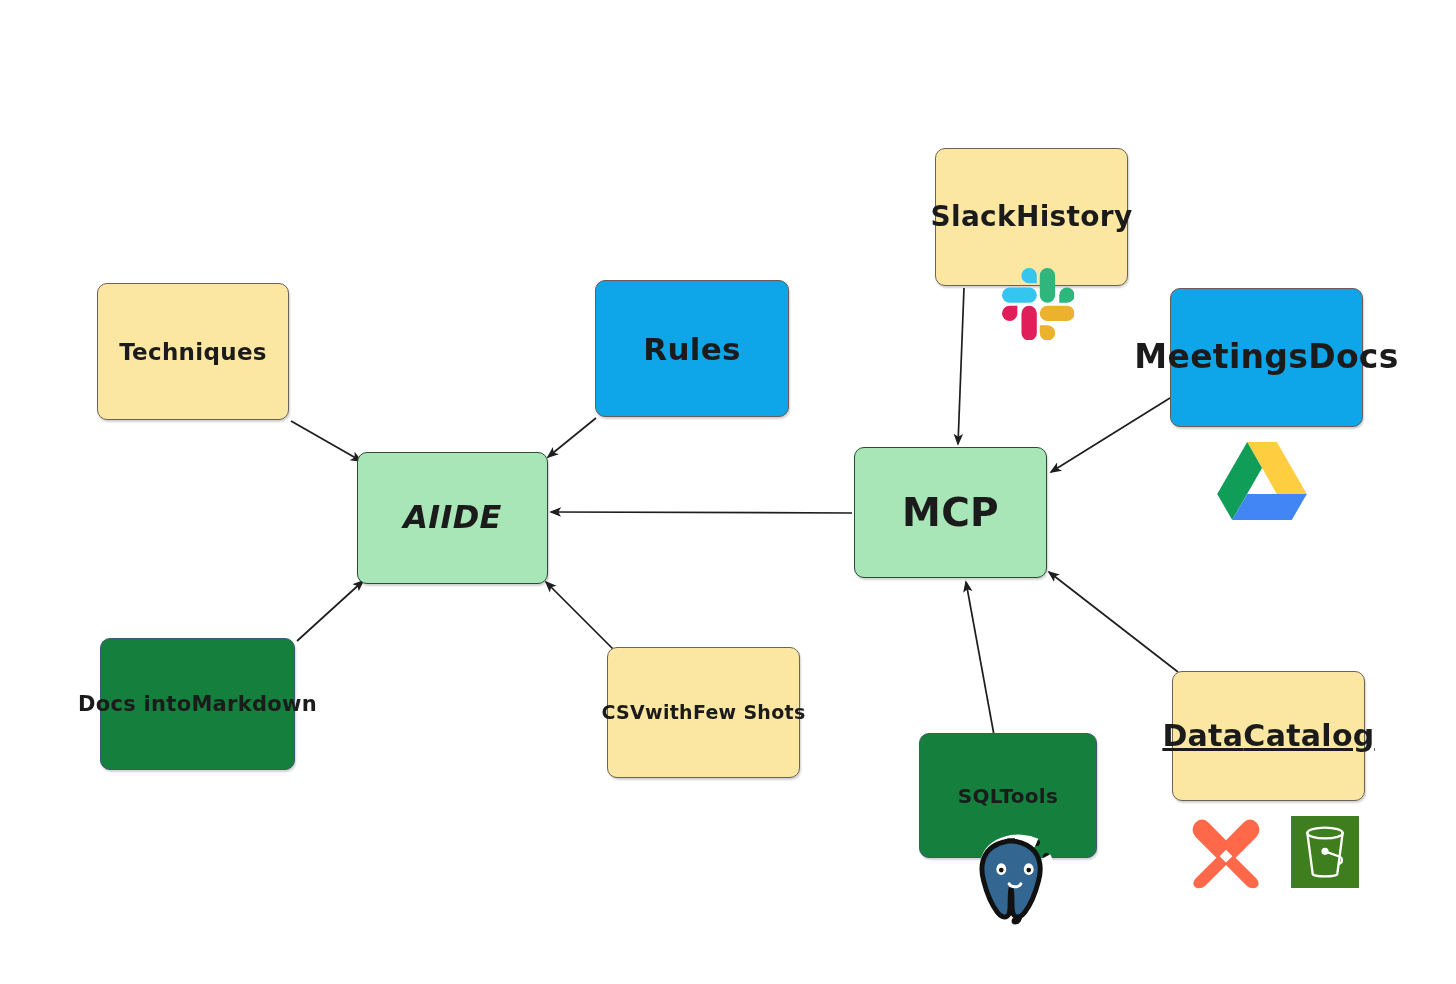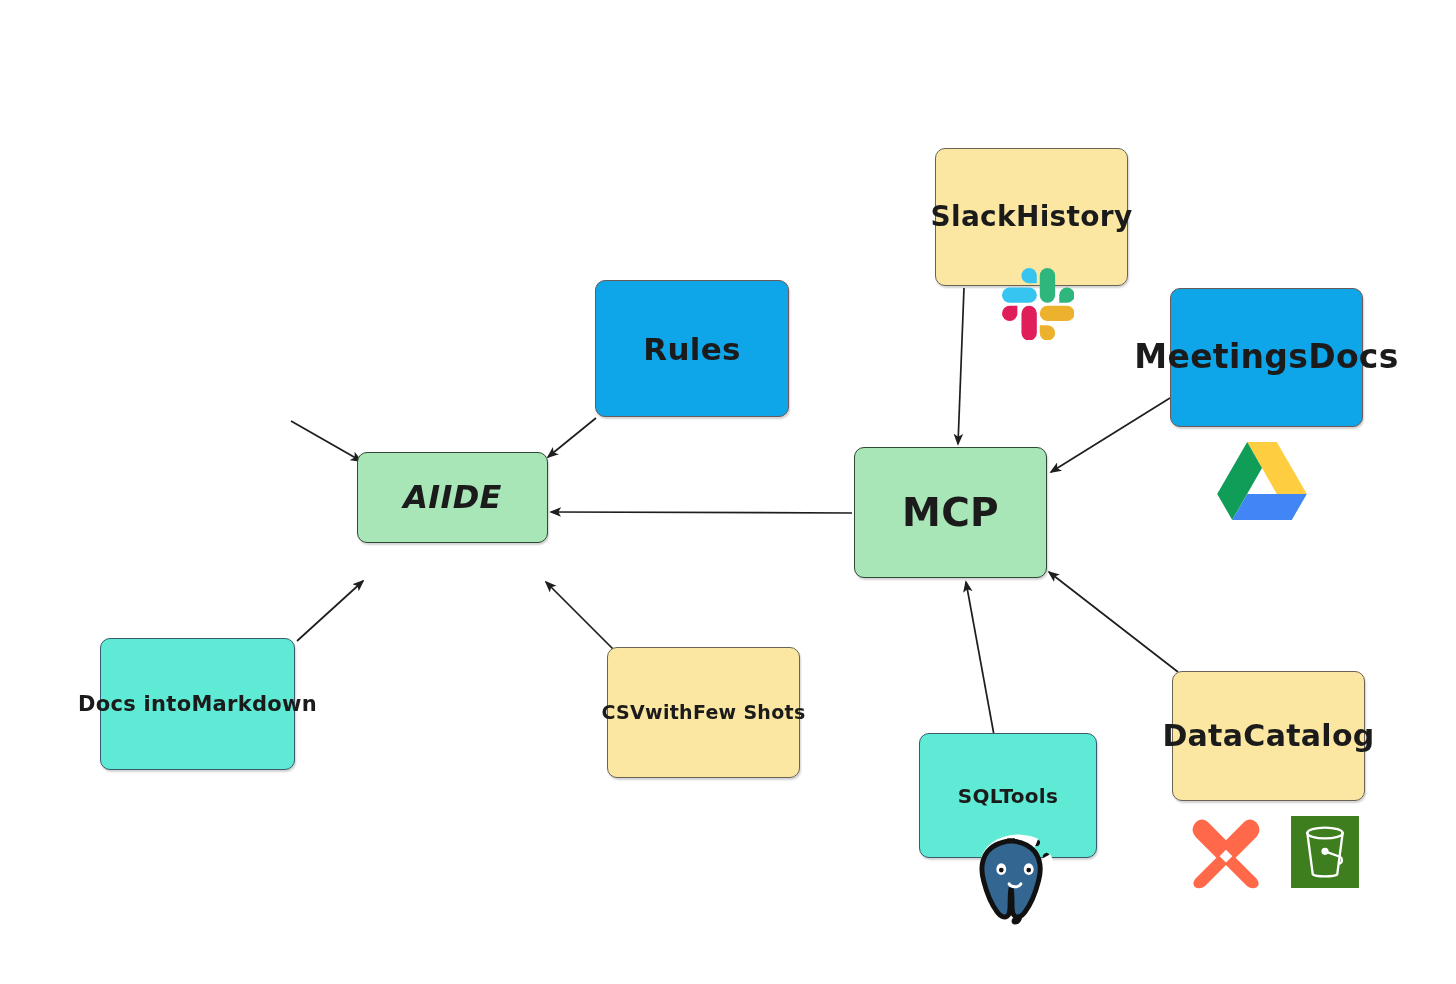--- a/index.html
+++ b/index.html
@@ -44,49 +44,49 @@
     letter-spacing: 0.3px;
   }
   .node .line {
     display: block;
     white-space: nowrap;
     font-weight: 600;
   }
   .yellow { background: #fbe7a2; border-color: #6b6456; }
   .pink   { background: #0ea5e9; border-color: #6b5a57; justify-content: center; }
   .green  { background: #a8e6b8; border-color: #2d4a35; }
-  .blue   { background: #5eead4; border-color: #3a5a70; justify-content: center; }
+  .blue   { background: #15803d; border-color: #3a5a70; justify-content: center; }
 
   
   #node-techniques { left: 97px;  top: 283px; width: 192px; height: 137px; }
   #node-techniques .line { font-size: 23px; }
 
   #node-rules { left: 595px; top: 280px; width: 194px; height: 137px; }
   #node-rules .line { font-size: 31px; }
 
-  #node-ai-ide { left: 357px; top: 452px; width: 191px; height: 91px; }
+  #node-ai-ide { left: 357px; top: 452px; width: 191px; height: 132px; }
   #node-ai-ide .line { font-size: 32px; line-height: 1.42; font-style: italic; font-weight: 700; }
 
   #node-docs-markdown { left: 100px; top: 638px; width: 195px; height: 132px; }
   #node-docs-markdown .line { font-size: 21px; line-height: 1.55; }
 
   #node-csv { left: 607px; top: 647px; width: 193px; height: 131px; }
   #node-csv .line { font-size: 19px; line-height: 1.55; }
 
   #node-slack { left: 935px; top: 148px; width: 193px; height: 138px; }
   #node-slack .line { font-size: 28px; line-height: 1.45; }
 
   #node-mcp { left: 854px; top: 447px; width: 193px; height: 131px; }
   #node-mcp .line { font-size: 39px; }
 
   #node-meetings { left: 1170px; top: 288px; width: 193px; height: 139px; }
   #node-meetings .line { font-size: 33px; line-height: 1.4; }
 
   #node-data-catalog { left: 1172px; top: 671px; width: 193px; height: 130px; }
-  #node-data-catalog .line { font-size: 30px; line-height: 1.4; }
+  #node-data-catalog .line { font-size: 30px; line-height: 1.4; text-decoration: underline; }
 
   #node-sqltools { left: 919px; top: 733px; width: 178px; height: 125px; }
   #node-sqltools .line { font-size: 20px; }
 
   
   .logo {
     position: absolute;
     z-index: 3;
   }
   #logo-slack { left: 1002px; top: 268px; width: 72px; height: 72px; }
@@ -119,20 +119,23 @@
 
     <path d="M 964 288 L 958 444" fill="none" stroke="#1e1e1e" stroke-width="1.7" marker-end="url(#arrow)"></path>
 
     <path d="M 1170 398 L 1051 472" fill="none" stroke="#1e1e1e" stroke-width="1.7" marker-end="url(#arrow)"></path>
 
     <path d="M 1178 672 L 1049 572" fill="none" stroke="#1e1e1e" stroke-width="1.7" marker-end="url(#arrow)"></path>
 
     <path d="M 994 735 L 966 582" fill="none" stroke="#1e1e1e" stroke-width="1.7" marker-end="url(#arrow)"></path>
   </svg>
 
+  <div class="node yellow" id="node-techniques">
+    <span class="line">Techniques</span>
+  </div>
 
   <div class="node pink" id="node-rules">
     <span class="line">Rules</span>
   </div>
 
   <div class="node green" id="node-ai-ide">
     <span class="line">AI</span>
     <span class="line">IDE</span>
   </div>
 

